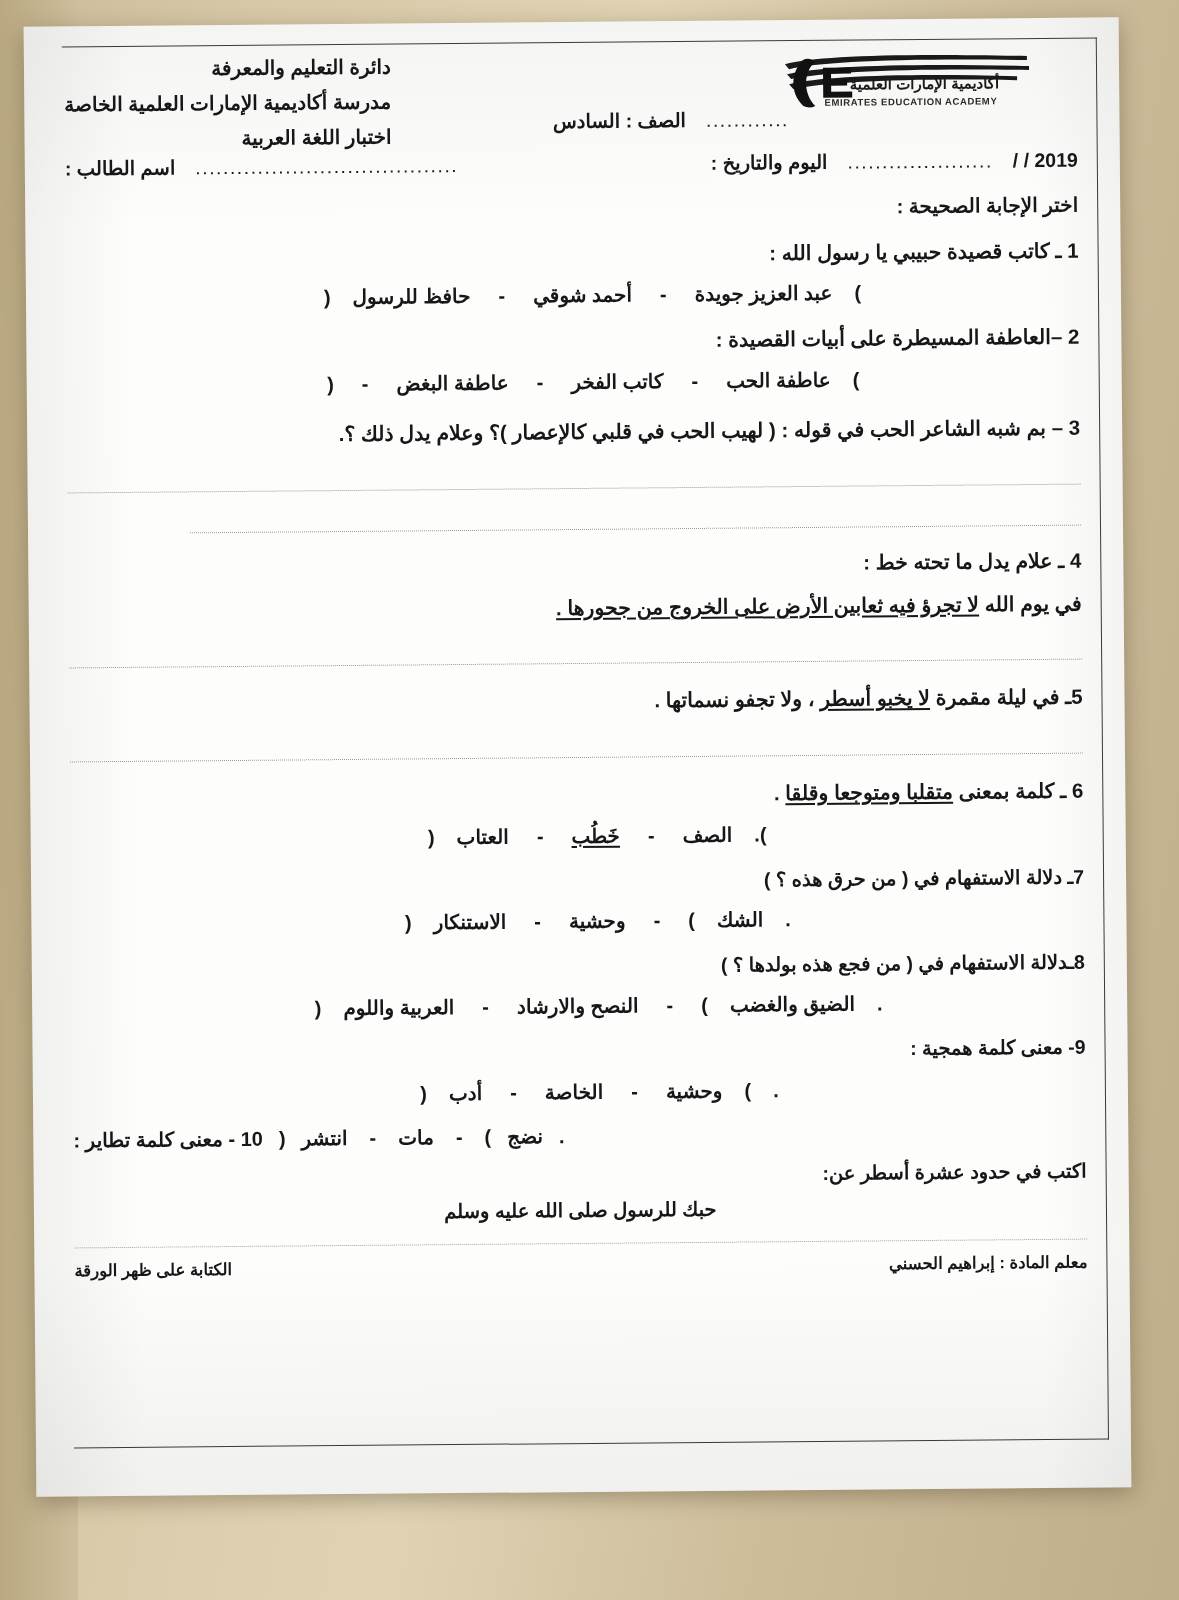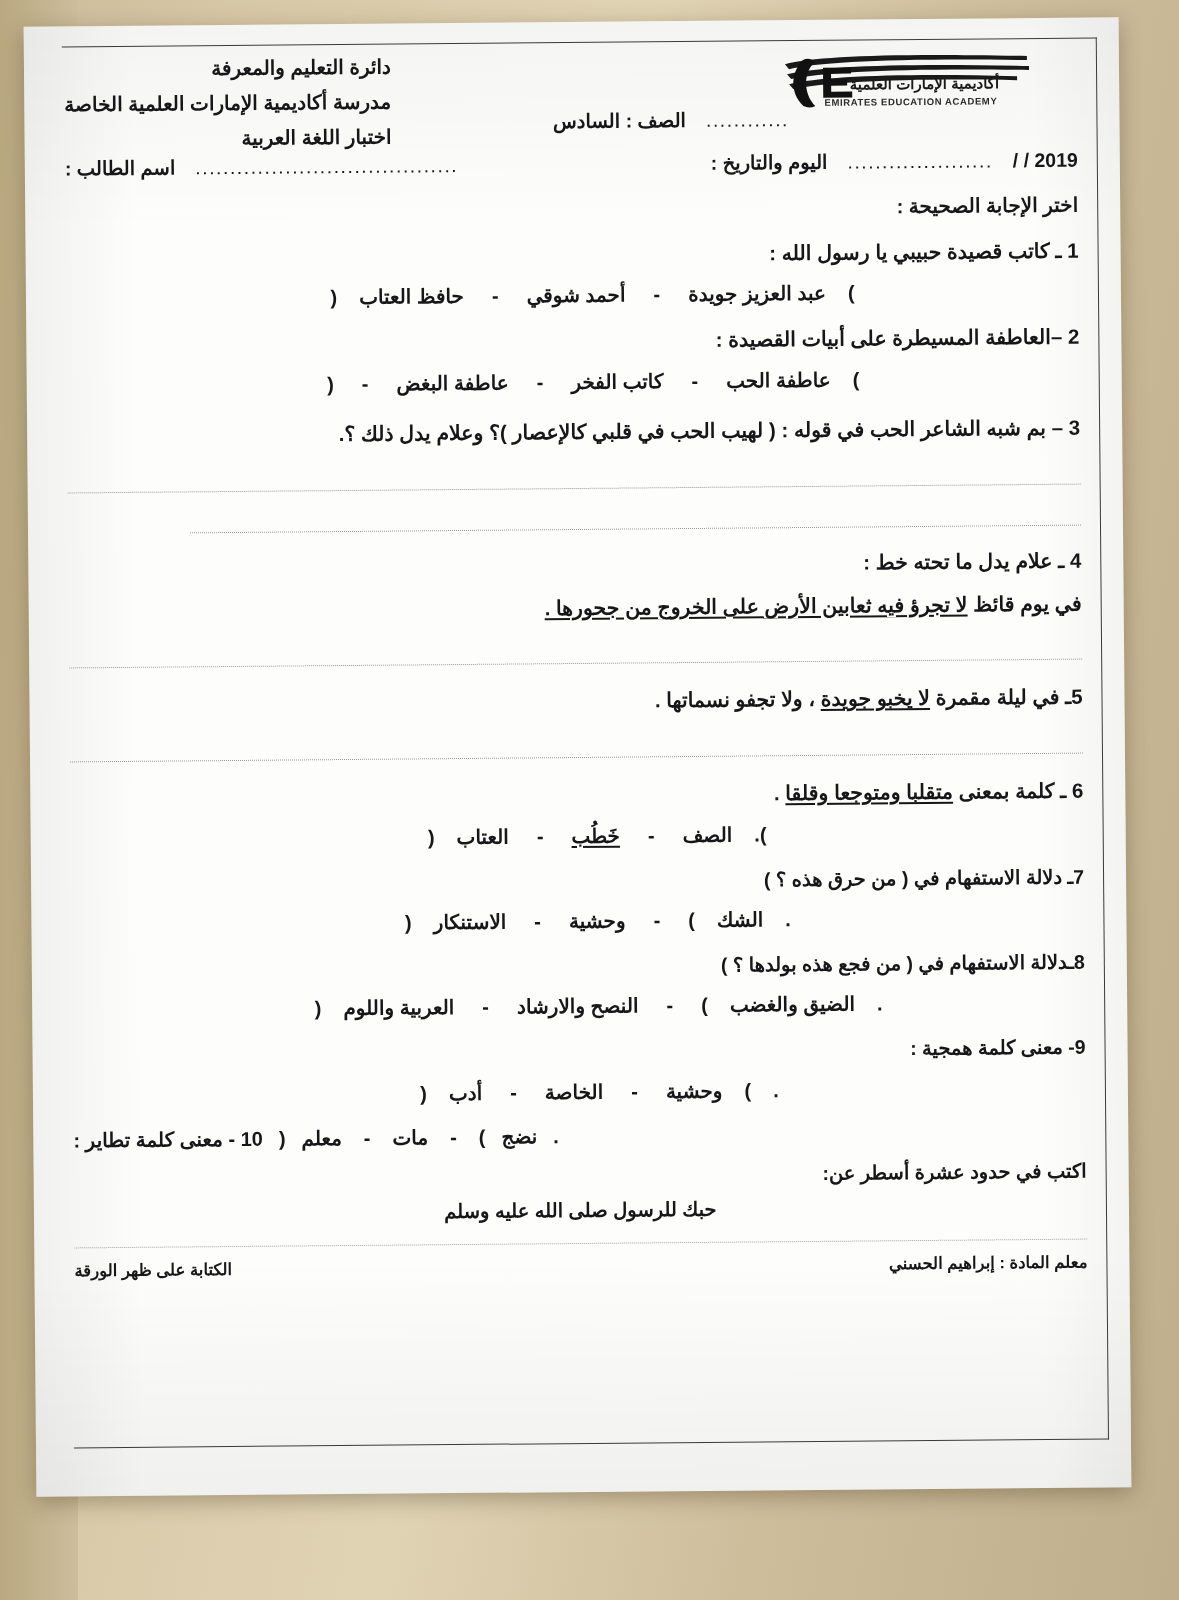--- a/index.html
+++ b/index.html
@@ -241,21 +241,21 @@
 
     <div class="instruction">اختر الإجابة الصحيحة :</div>
 
     <div class="q">1 ـ كاتب قصيدة حبيبي يا رسول الله :</div>
     <div class="choices">
       <span class="paren">)</span>
       <span class="choice">عبد العزيز جويدة</span>
       <span class="dash">-</span>
       <span class="choice">أحمد شوقي</span>
       <span class="dash">-</span>
-      <span class="choice">حافظ العتاب</span>
+      <span class="choice">حافظ للرسول</span>
       <span class="paren">(</span>
     </div>
 
     <div class="q">2 –العاطفة المسيطرة على أبيات القصيدة :</div>
     <div class="choices">
       <span class="paren">)</span>
       <span class="choice">عاطفة الحب</span>
       <span class="dash">-</span>
       <span class="choice">كاتب الفخر</span>
       <span class="dash">-</span>
@@ -263,26 +263,26 @@
       <span class="dash">-</span>
       <span class="paren">(</span>
     </div>
 
     <div class="q" style="margin-top:20px;">3 –   بم شبه الشاعر الحب في قوله : (  لهيب الحب في قلبي كالإعصار )؟ وعلام يدل ذلك ؟.</div>
     <div class="answer-line"></div>
     <div class="answer-line short"></div>
 
     <div class="q" style="margin-top:20px;">4 ـ علام يدل ما تحته خط :</div>
     <div class="sentence">
-      <span>في يوم قائظ </span><span class="u">لا تجرؤ فيه ثعابين الأرض على الخروج من جحورها  .</span>
+      <span>في يوم الله </span><span class="u">لا تجرؤ فيه ثعابين الأرض على الخروج من جحورها  .</span>
     </div>
     <div class="answer-line"></div>
 
     <div class="sentence" style="margin-top:22px;">
-      <span>5ـ في ليلة مقمرة </span><span class="u">لا يخبو جويدة</span><span> ، ولا تجفو نسماتها .</span>
+      <span>5ـ في ليلة مقمرة </span><span class="u">لا يخبو أسطر</span><span> ، ولا تجفو نسماتها .</span>
     </div>
     <div class="answer-line"></div>
 
     <div class="q" style="margin-top:22px;">
       <span>6 ـ كلمة بمعنى </span><span class="u">متقلبا ومتوجعا وقلقا</span><span> .</span>
     </div>
     <div class="choices">
       <span class="paren">).</span>
       <span class="choice">الصف</span>
       <span class="dash">-</span>
@@ -328,21 +328,21 @@
       <span class="paren">(</span>
     </div>
 
     <div class="choices" style="justify-content:flex-end; gap:16px; padding-left:0; margin-top:14px;">
       <span class="paren">.</span>
       <span class="choice">نضج</span>
       <span class="paren">)</span>
       <span class="dash">-</span>
       <span class="choice">مات</span>
       <span class="dash">-</span>
-      <span class="choice">معلم</span>
+      <span class="choice">انتشر</span>
       <span class="paren">(</span>
       <span>10 -  معنى كلمة تطاير :</span>
     </div>
 
     <div class="q q-sm" style="margin-top:10px;">اكتب في حدود عشرة أسطر عن:</div>
     <div class="writing-prompt">حبك للرسول صلى الله عليه وسلم</div>
     <div class="dotline-full"></div>
 
     <div class="footer-row">
       <div class="teacher">معلم المادة : إبراهيم الحسني</div>

